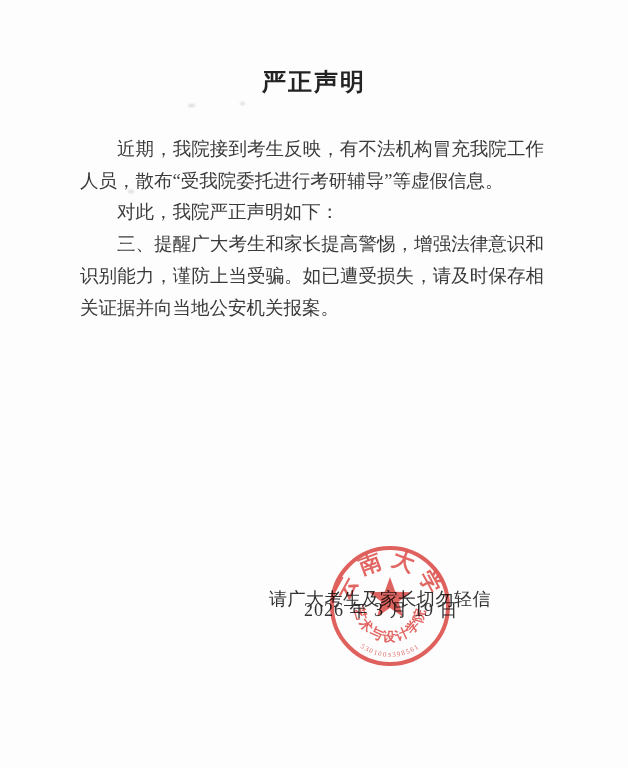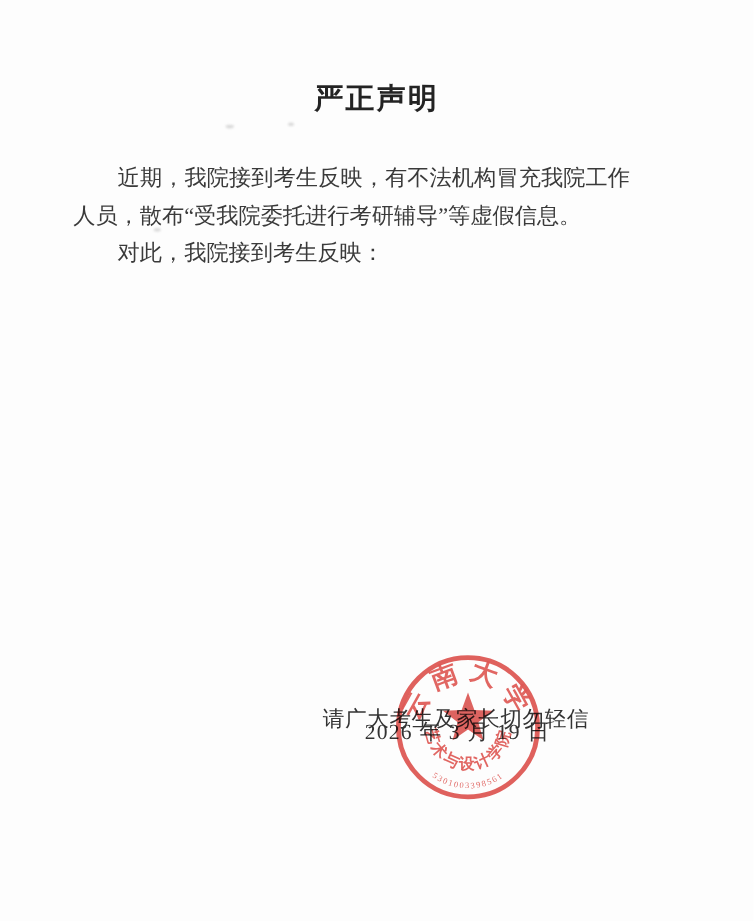--- a/index.html
+++ b/index.html
@@ -21,21 +21,21 @@
     text-align: center;
     font-family: "Liberation Sans", "DejaVu Sans", sans-serif;
     font-size: 24px;
     font-weight: 700;
     letter-spacing: 2px;
     color: #232323;
   }
   .body-text {
     position: absolute;
     top: 134px;
-    left: 61px;
+    left: 80px;
     width: 464px;
     font-size: 18.5px;
     line-height: 31.7px;
     text-align: justify;
     text-justify: inter-ideograph;
   }
   .body-text p { margin: 0; text-indent: 2em; }
   .sig-org {
     position: absolute;
     top: 587px;
@@ -79,21 +79,22 @@
 <div class="page">
 
   <h1 class="doc-title">严正声明</h1>
 
   <div class="speck speck-1"></div>
   <div class="speck speck-2"></div>
   <div class="speck speck-3"></div>
 
   <div class="body-text">
     <p>近期，我院接到考生反映，有不法机构冒充我院工作人员，散布“受我院委托进行考研辅导”等虚假信息。</p>
-    <p>对此，我院接到考生反映：</p>
+    <p>对此，我院严正声明如下：</p>
+    <p>三、提醒广大考生和家长提高警惕，增强法律意识和识别能力，谨防上当受骗。如已遭受损失，请及时保存相关证据并向当地公安机关报案。</p>
   </div>
 
   <div class="sig-org">请广大考生及家长切勿轻信</div>
   <div class="sig-date">2026 年 3 月 19 日</div>
 
   <svg class="seal-svg" viewBox="0 0 140 140" xmlns="http://www.w3.org/2000/svg">
     <defs>
       <path id="sealTopArc" d="M 29 72 A 41 41 0 0 1 111 72" fill="none"></path>
       <path id="sealBottomArc" d="M 35 70 A 35 35 0 0 0 105 70" fill="none"></path>
       <path id="sealCodeArc" d="M 19 70 A 51 51 0 0 0 121 70" fill="none"></path>

